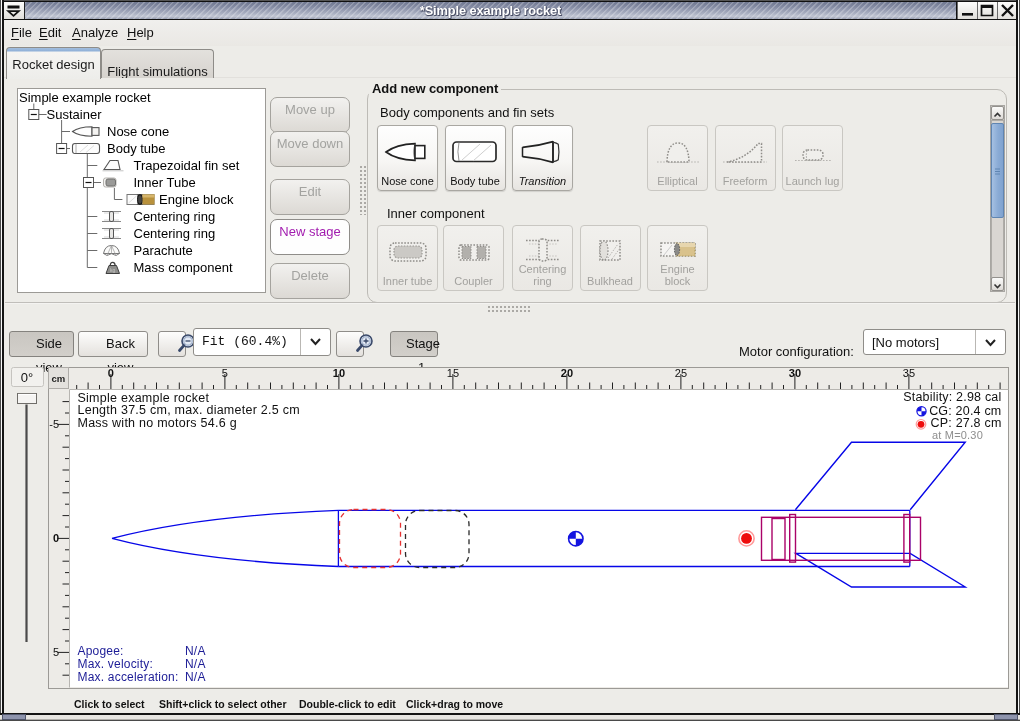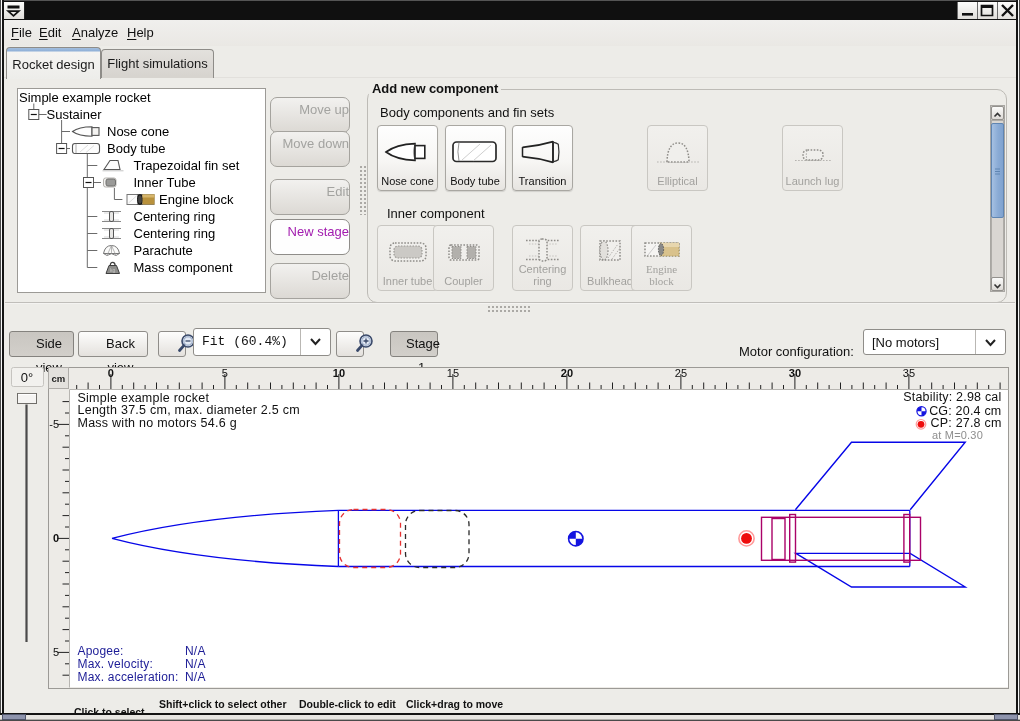--- a/index.html
+++ b/index.html
@@ -33,21 +33,21 @@
 
 #tabrow { position:absolute; left:4px; right:4px; top:46px; height:32px; border-bottom:1px solid #e2e0dc; }
 .tab { position:absolute; border:1px solid #8e8c88; border-bottom:none; border-radius:4px 4px 0 0; font-size:13px; color:#1a1a1a; text-align:center; }
 #tab1 { left:2px; width:95px; top:1px; height:32px; background:linear-gradient(#a3bede 0,#8fb0d8 3px,#f5f4f2 4px,#ededea 100%); z-index:3; }
 #tab2 { left:97px; width:113px; top:3px; height:30px; background:linear-gradient(#e3e1dd 0,#d7d4cf 90%); }
 
 
 #topc { position:absolute; left:4px; top:78px; width:1012px; height:229px; background:#edece8; }
 #tree { position:absolute; left:13px; top:10px; width:249px; height:205px; background:#fff; border:1px solid #9c9a96; font-size:13px; }
 
-.sbtn { position:absolute; left:266px; width:80px; height:36px; border:1px solid #a5a39e; border-radius:7px; background:linear-gradient(#f2f1ef,#dcd9d4); font-size:13px; color:#a3a3a0; text-align:right; line-height:24px; }
+.sbtn { position:absolute; left:266px; width:80px; height:36px; border:1px solid #a5a39e; border-radius:7px; background:linear-gradient(#f2f1ef,#dcd9d4); font-size:13px; color:#a3a3a0; text-align:center; line-height:24px; }
 .sbtn.en { color:#a21caf; background:#fefefe; border-color:#8f8d89; }
 
 
 #fieldset { position:absolute; left:363px; top:11px; width:640px; height:214px; border:1px solid #bdbbb6; border-radius:10px; }
 #legend { position:absolute; left:1px; top:-9px; background:#edece8; padding:0 3px; font-size:13px; font-weight:bold; color:#111; letter-spacing:-0.1px; }
 .seclabel { position:absolute; font-size:13px; color:#111; }
 .cbtn { position:absolute; width:61px; height:66px; border:1px solid #c9c7c2; border-radius:4px; background:linear-gradient(#f1f0ed,#eae8e4); }
 .cbtn.en { background:linear-gradient(#fefefe 0,#f7f6f4 55%,#e7e5e1 100%); border-color:#a9a7a2; box-shadow:0 1px 1px rgba(0,0,0,0.12); }
 .clabel { position:absolute; left:0; right:0; bottom:3px; text-align:center; font-size:11px; color:#a2a19e; line-height:12px; }
 .cbtn.en .clabel { color:#111; }
@@ -72,20 +72,23 @@
 
 
 #figsvg { position:absolute; left:0; top:362px; }
 #statusbar { position:absolute; left:4px; right:4px; top:693px; height:20px; font-size:10.5px; font-weight:bold; color:#111; letter-spacing:0; }
 </style>
 </head>
 <body>
 <div id="outer"></div>
 
 <div id="titlebar">
+  <div id="tstripes">
+      <div id="ttext">*Simple example rocket</div>
+    </div>
   <div id="menubtn">
     <svg width="23" height="17">
         <rect x="5.5" y="3.5" width="12" height="3" fill="#111"></rect>
         <path d="M6.3 9.2h10.4l-5.2 4.6z" fill="none" stroke="#111" stroke-width="1.8"></path>
       </svg>
   </div>
   <div class="titbtn" style="right:41px;width:20px;"><svg width="19" height="17">
         <rect x="4" y="11" width="11" height="2.6" fill="#111"></rect>
       </svg></div>
   <div class="titbtn" style="right:21px;width:20px;"><svg width="19" height="17">
@@ -102,21 +105,21 @@
   <span class="mitem" style="left:35px;"><u>E</u>dit</span>
   <span class="mitem" style="left:68px;"><u>A</u>nalyze</span>
   <span class="mitem" style="left:123px;"><u>H</u>elp</span>
 </div>
 
 <div id="tabrow">
   <div class="tab" id="tab1">
       <div style="margin-top:9px;">Rocket design</div>
     </div>
   <div class="tab" id="tab2">
-      <div style="margin-top:6px;">Flight simulations</div>
+      <div style="margin-top:14px;">Flight simulations</div>
     </div>
 </div>
 
 <div id="topc">
   <div id="tree"><svg id="treesvg" width="247" height="200">
 <path d="M15.8 20.0L15.8 14.5 M20.8 25.5L28.6 25.5 M43.6 31.0L43.6 59.5 M43.6 42.5L52.0 42.5 M48.6 59.5L52.0 59.5 M69.3 65.0L69.3 178.5 M69.3 76.5L79.3 76.5 M69.3 127.5L79.3 127.5 M69.3 144.5L79.3 144.5 M69.3 161.5L79.3 161.5 M69.3 178.5L79.3 178.5 M74.8 93.5L79.3 93.5 M75.5 93.5L83.0 93.5 M96.4 99.0L96.4 110.5 M96.4 110.5L104.4 110.5" stroke="#6b6b6b" stroke-width="1"></path>
 <rect x="10.8" y="20.5" width="10" height="10" fill="#fff" stroke="#555"></rect>
 <path d="M12.8 25.5H18.8" stroke="#111" stroke-width="1.2"></path>
 <rect x="38.6" y="54.5" width="10" height="10" fill="#fff" stroke="#555"></rect>
 <path d="M40.6 59.5H46.6" stroke="#111" stroke-width="1.2"></path>
@@ -198,53 +201,60 @@
         <div class="clabel">Nose cone</div>
       </div>
     <div class="cbtn en" style="left:76.5px;top:35px;">
         <svg class="cicon" style="top:13px;" width="48" height="26">
           <rect x="2" y="3" width="43" height="19.5" rx="3.5" fill="#fff" stroke="#2a2a2a" stroke-width="1.7"></rect>
           <path d="M8 3.5Q5.8 12.7 8 22" fill="none" stroke="#888" stroke-width="0.9"></path>
           <path d="M11 21L29 5M22 22L40 6" stroke="#cfcfcf" stroke-width="1"></path>
         </svg>
         <div class="clabel">Body tube</div>
       </div>
-    <div class="cbtn en" style="left:144px;top:35px;">
+    <div class="cbtn en" style="left:144px;top:35px;font-style:italic;">
         <svg class="cicon" style="top:12px;" width="48" height="28">
           <path d="M3.5 9.4C13 8.6 23 6.8 34 3.6" fill="none" stroke="#222" stroke-width="1.7"></path>
           <path d="M3.5 18.6C13 19.4 23 21.2 34 24.4" fill="none" stroke="#222" stroke-width="1.7"></path>
           <path d="M3.5 9.1V18.9" stroke="#222" stroke-width="1.5"></path>
           <path d="M34 3.3V24.7" stroke="#222" stroke-width="1.9"></path>
           <path d="M34 4.2Q37.8 5 39.3 6.3Q40.6 14 39.3 21.7Q37.8 23 34 23.8" fill="none" stroke="#333" stroke-width="1.2"></path>
         </svg>
         <div class="clabel">Transition</div>
       </div>
     <div class="cbtn" style="left:279px;top:35px;">
         <svg class="cicon" style="top:11px;" width="52" height="30">
           <path d="M5 25H47" stroke="#b5b3af" stroke-width="1.2" stroke-dasharray="1.6 1.5"></path>
           <path d="M15 25Q15.5 6 26 6Q36.5 6 37 25Z" fill="#f0efec" stroke="#8f8d89" stroke-width="1.5" stroke-dasharray="1.6 1.5"></path>
         </svg>
         <div class="clabel">Elliptical</div>
       </div>
+    <div class="cbtn" style="left:346.5px;top:35px;">
+        <svg class="cicon" style="top:11px;" width="52" height="30">
+          <path d="M4 25H48" stroke="#b5b3af" stroke-width="1.2" stroke-dasharray="1.6 1.5"></path>
+          <path d="M8 25C20 23 32 16 39 6.5L42.5 6.5L42.5 25Z" fill="#f0efec" stroke="#8f8d89" stroke-width="1.5" stroke-dasharray="1.6 1.5"></path>
+        </svg>
+        <div class="clabel">Freeform</div>
+      </div>
     <div class="cbtn" style="left:414px;top:35px;">
         <svg class="cicon" style="top:11px;" width="52" height="30">
           <path d="M8 23.5H44" stroke="#b5b3af" stroke-width="1.2" stroke-dasharray="1.6 1.5"></path>
           <rect x="16" y="13" width="20" height="10" rx="4.5" fill="#f0efec" stroke="#8f8d89" stroke-width="1.5" stroke-dasharray="1.6 1.5"></rect>
           <path d="M20 13.5Q18.6 18 20 22.5" fill="none" stroke="#a5a3a0" stroke-width="1" stroke-dasharray="1.5 1.4"></path>
         </svg>
         <div class="clabel">Launch lug</div>
       </div>
     <div class="cbtn" style="left:9px;top:135px;">
         <svg class="cicon" style="top:10px;" width="52" height="30">
           <rect x="8" y="7" width="36" height="18" rx="5" fill="#f0efec" stroke="#8f8d89" stroke-width="1.5" stroke-dasharray="1.6 1.5"></rect>
           <rect x="12" y="10" width="28" height="12" rx="4" fill="#cbc9c5" stroke="#9a9894" stroke-width="1.2" stroke-dasharray="1.5 1.4"></rect>
         </svg>
         <div class="clabel">Inner tube</div>
       </div>
-    <div class="cbtn" style="left:65px;top:135px;">
+    <div class="cbtn" style="left:75px;top:135px;">
         <svg class="cicon" style="top:10px;" width="52" height="30">
           <rect x="11" y="9" width="30" height="15" rx="2" fill="#f0efec" stroke="#8f8d89" stroke-width="1.5" stroke-dasharray="1.6 1.5"></rect>
           <rect x="14" y="10.5" width="9" height="12" fill="#b2b0ac" stroke="#8f8d89" stroke-width="1" stroke-dasharray="1.5 1.4"></rect>
           <rect x="29" y="10.5" width="9" height="12" fill="#b2b0ac" stroke="#8f8d89" stroke-width="1" stroke-dasharray="1.5 1.4"></rect>
         </svg>
         <div class="clabel">Coupler</div>
       </div>
     <div class="cbtn" style="left:144px;top:135px;">
         <svg class="cicon" style="top:6px;" width="52" height="36">
           <path d="M9 8.5H43M9 27.5H43" stroke="#8f8d89" stroke-width="1.4" stroke-dasharray="1.6 1.5"></path>
@@ -254,21 +264,21 @@
         <div class="clabel">Centering<br>ring</div>
       </div>
     <div class="cbtn" style="left:211.5px;top:135px;">
         <svg class="cicon" style="top:9px;" width="52" height="30">
           <rect x="16" y="6" width="20" height="19" fill="#f0efec" stroke="#8f8d89" stroke-width="1.5" stroke-dasharray="1.6 1.5"></rect>
           <ellipse cx="20" cy="15.5" rx="4" ry="9.5" fill="#e2e0dc" stroke="#8f8d89" stroke-width="1.2" stroke-dasharray="1.5 1.4"></ellipse>
           <path d="M24 23L34 9M28 24L36 13" stroke="#b5b3af" stroke-width="1" stroke-dasharray="1.5 1.4"></path>
         </svg>
         <div class="clabel">Bulkhead</div>
       </div>
-    <div class="cbtn" style="left:263px;top:135px;font-family:Liberation Serif, serif;">
+    <div class="cbtn" style="left:279px;top:135px;">
         <svg class="cicon" style="top:9px;" width="52" height="30">
           <rect x="9" y="8" width="34" height="13" fill="#f5f4f2" stroke="#8f8d89" stroke-width="1.5" stroke-dasharray="1.6 1.5"></rect>
           <rect x="24" y="8" width="19" height="13" fill="#d9c28c" stroke="#b3a066" stroke-width="1.2" stroke-dasharray="1.5 1.4"></rect>
           <rect x="24" y="8" width="19" height="4" fill="#e7d6ae"></rect>
           <ellipse cx="25" cy="14.5" rx="2.6" ry="6" fill="#8a8a88" stroke="#555" stroke-width="1" stroke-dasharray="1.4 1.3"></ellipse>
           <path d="M12 20L20 10" stroke="#ccc" stroke-width="1"></path>
         </svg>
         <div class="clabel">Engine<br>block</div>
       </div>
     <div id="sbar">
@@ -372,21 +382,21 @@
 <circle cx="921" cy="62.3" r="3.4" fill="#ee0c0c"></circle>
 <text x="77.5" y="292.5" font-size="12" fill="#1c1c96" letter-spacing="0.2">Apogee:</text>
 <text x="77.5" y="305.5" font-size="12" fill="#1c1c96" letter-spacing="0.2">Max. velocity:</text>
 <text x="77.5" y="318.5" font-size="12" fill="#1c1c96" letter-spacing="0.2">Max. acceleration:</text>
 <text x="185" y="292.5" font-size="12" fill="#1c1c96" letter-spacing="0.2">N/A</text>
 <text x="185" y="305.5" font-size="12" fill="#1c1c96" letter-spacing="0.2">N/A</text>
 <text x="185" y="318.5" font-size="12" fill="#1c1c96" letter-spacing="0.2">N/A</text>
 </svg>
 
 <div id="statusbar">
-    <span style="position:absolute;left:70px;top:5px;margin-top:8px;">Click to select</span>
+    <span style="position:absolute;left:70px;top:5px;">Click to select</span>
     <span style="position:absolute;left:155px;top:5px;">Shift+click to select other</span>
     <span style="position:absolute;left:295px;top:5px;">Double-click to edit</span>
     <span style="position:absolute;left:402px;top:5px;">Click+drag to move</span>
   </div>
 
 <div class="grip" style="left:2px;"></div>
 <div class="grip" style="right:2px;"></div>
 <div id="topedge"></div>
 <div id="leftline"></div>
 <div id="rightline"></div>

